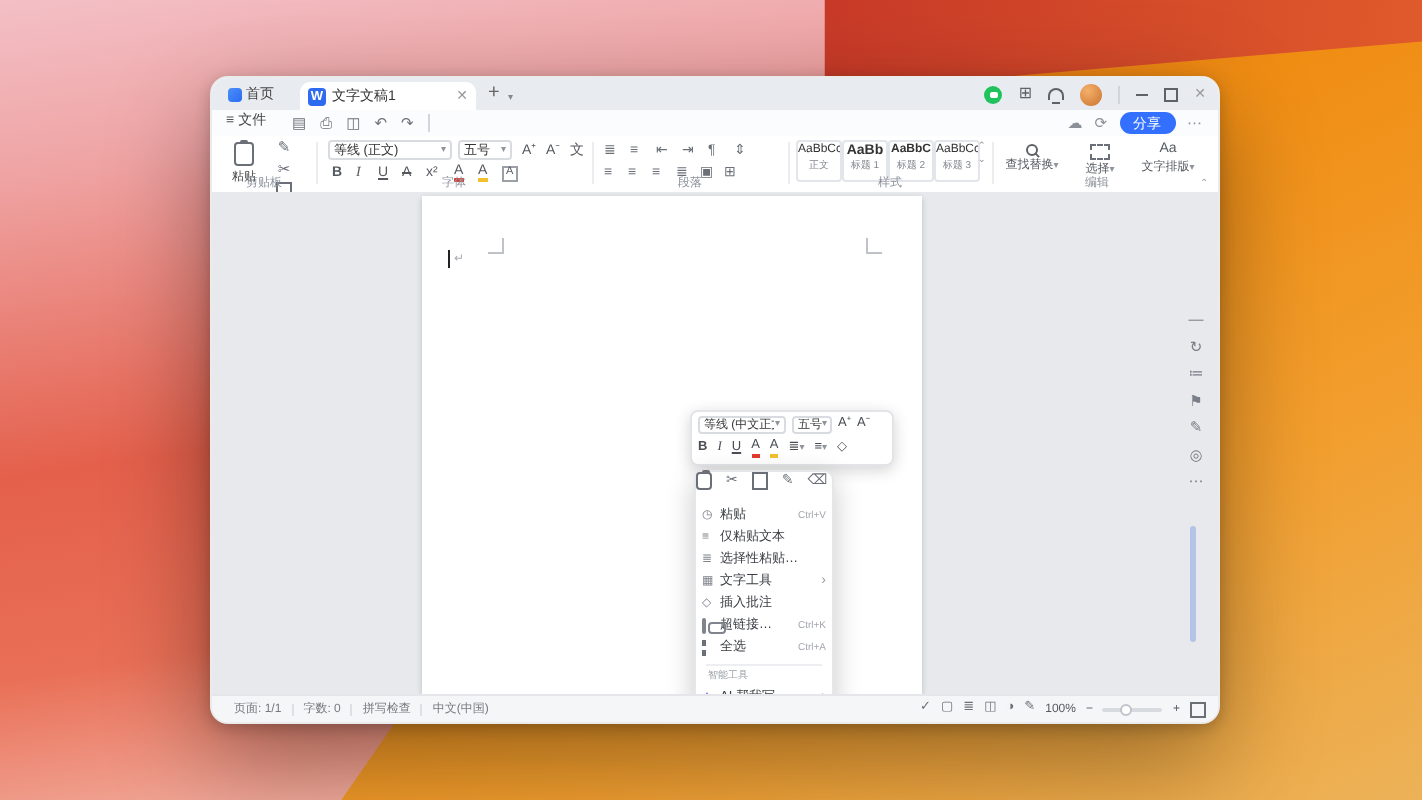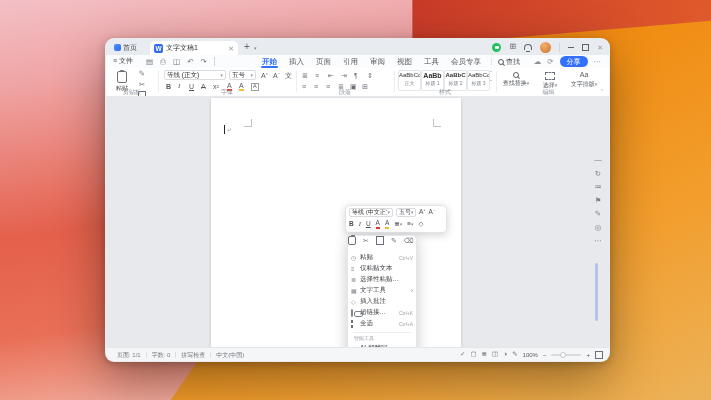--- a/index.html
+++ b/index.html
@@ -147,34 +147,20 @@
         <span class="t7">文件</span>
       </div>
       <div class="ab qat">
         <span class="qic">▤</span>
         <span class="qic">⎙</span>
         <span class="qic">◫</span>
         <span class="qic">↶</span>
         <span class="qic">↷</span>
         <span class="vsep"></span>
       </div>
-      <div class="ab rtabs">
-        <span class="rtab active">开始</span>
-        <span class="rtab">插入</span>
-        <span class="rtab">页面</span>
-        <span class="rtab">引用</span>
-        <span class="rtab">审阅</span>
-        <span class="rtab">视图</span>
-        <span class="rtab">工具</span>
-        <span class="rtab">会员专享</span>
-        <span class="searchbox">
-          <span class="lens"></span>
-          <span class="t7">查找</span>
-        </span>
-      </div>
       <div class="ab shareclust">
         <span class="cloudic">☁</span>
         <span class="cloudic">⟳</span>
         <span class="sharebtn">分享</span>
         <span class="cloudic">⋯</span>
       </div>
     </div>
 
     <div class="ab ribbon">
 

